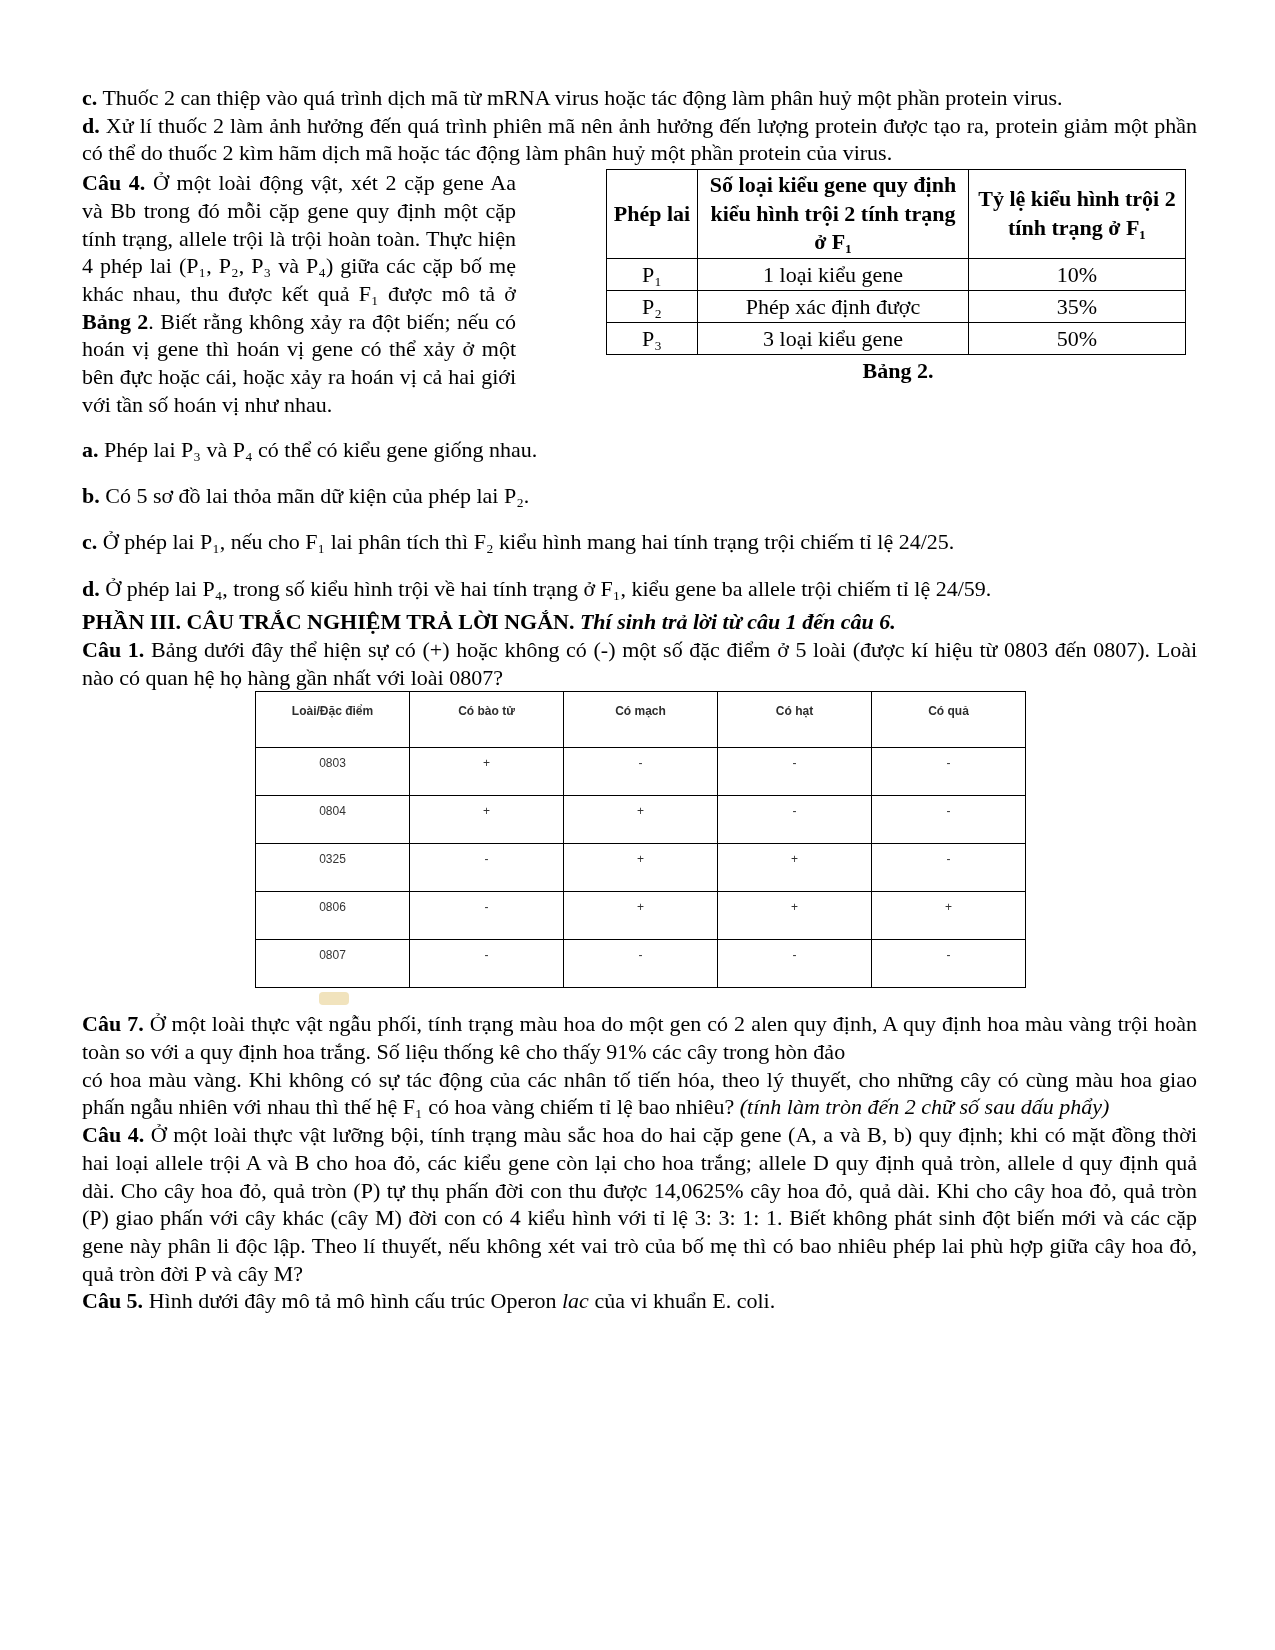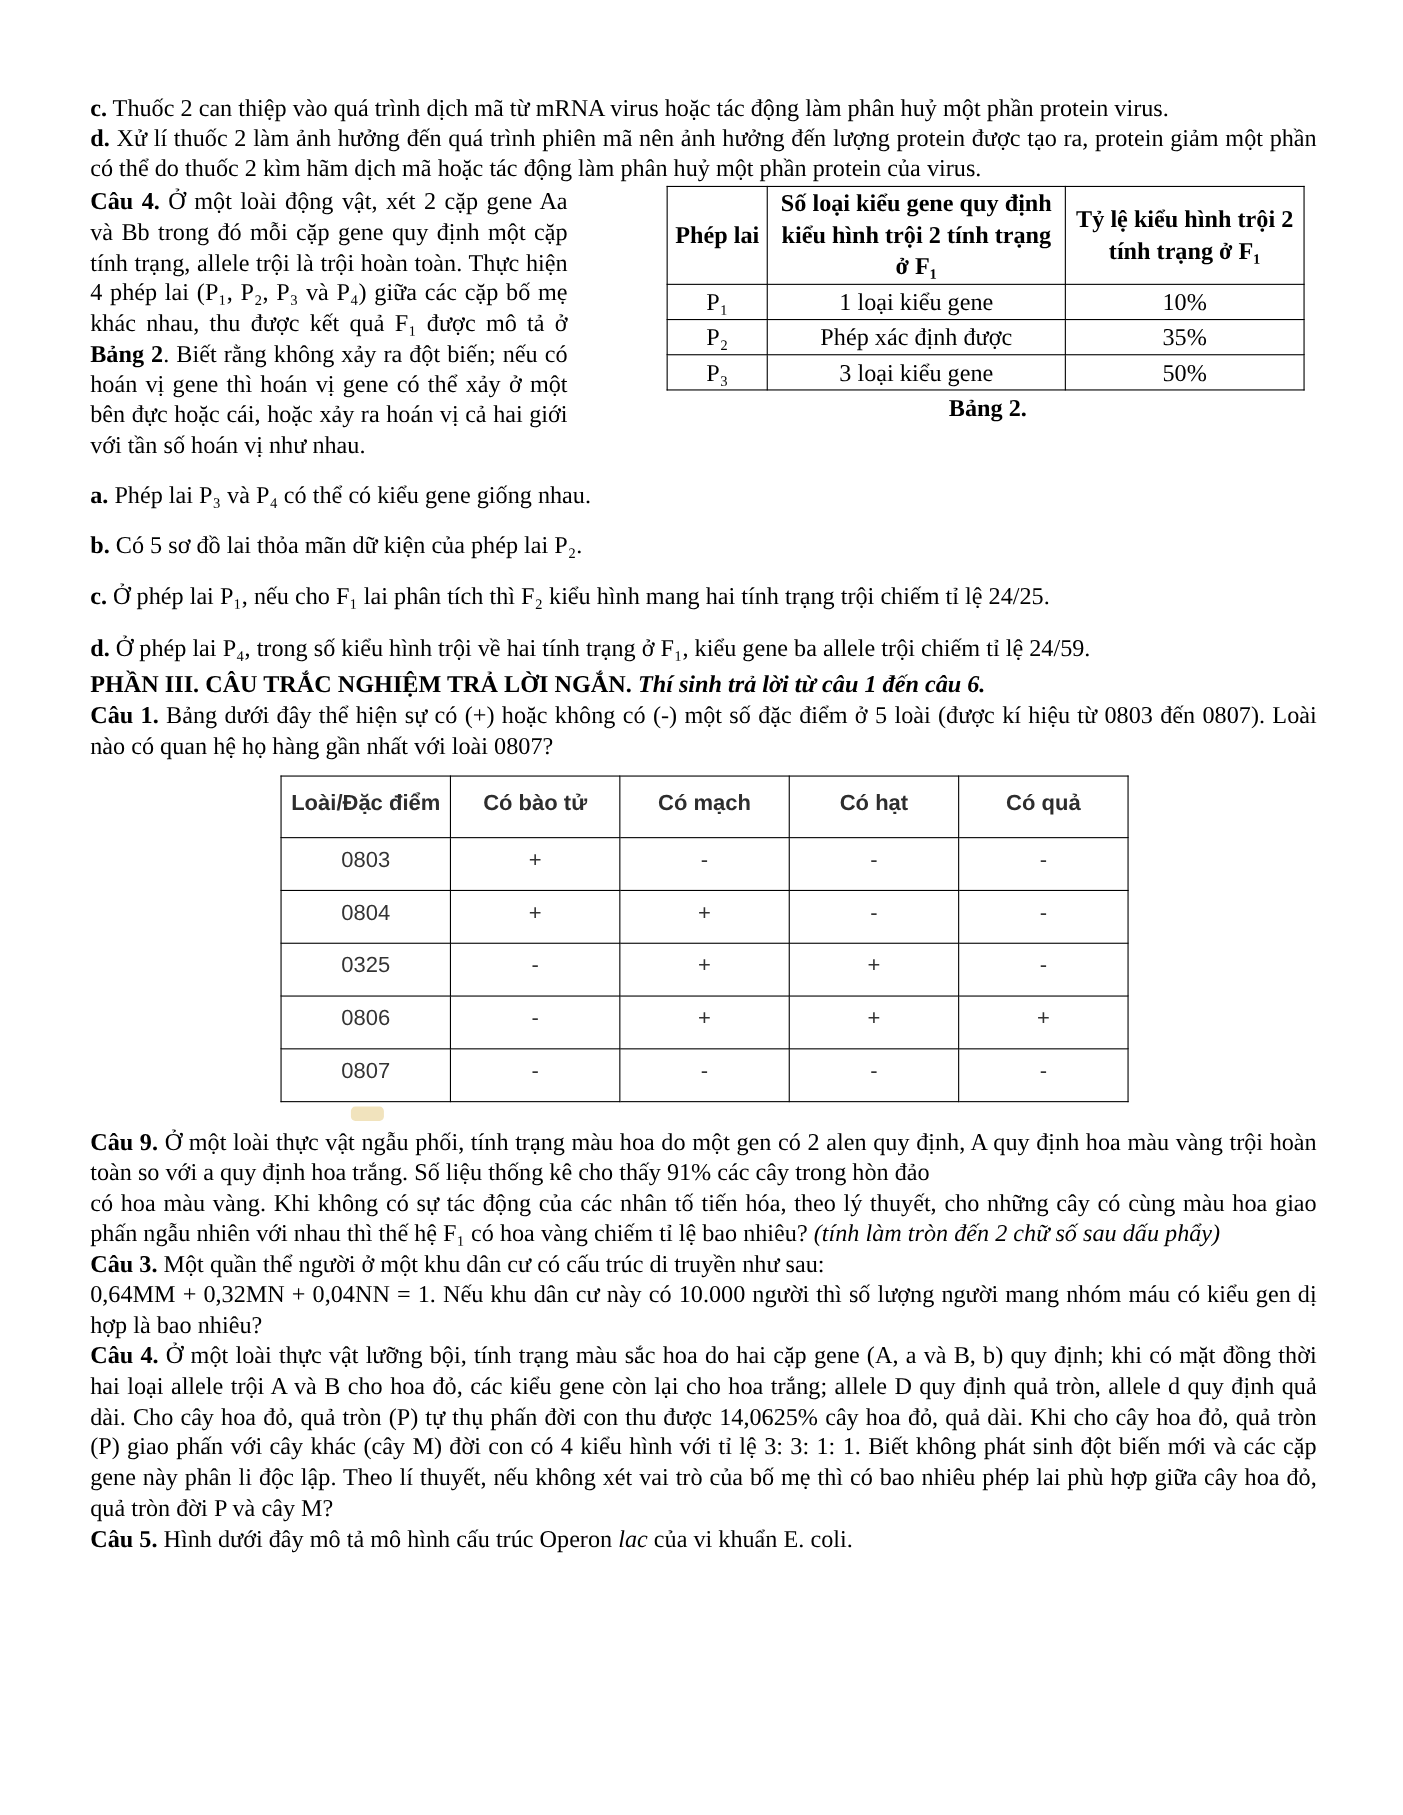--- a/index.html
+++ b/index.html
@@ -25,23 +25,23 @@
   .bang2 td { height: 31px; line-height: 1.05; padding: 0 4px; }
   .bang2 .c-lai { width: 82px; }
   .bang2 .c-so { width: 262px; }
   .bang2 .c-tyle { width: 208px; }
   .bang2-caption { width: 584px; text-align: center; font-weight: bold; margin-top: 2px; }
 
   .opt { line-height: 1.38; margin-top: 16px; }
 
   
   table.species {
-    border-collapse: collapse; margin: 14px 0 0 173px;
+    border-collapse: collapse; margin: 0 0 0 173px;
     font-family: "Liberation Sans", "DejaVu Sans", sans-serif;
-    font-size: 20px; color: #333;
+    font-size: 12px; color: #333;
   }
   .species th, .species td { border: 1px solid #000; text-align: center; vertical-align: top; }
   .species th { width: 151px; height: 42px; padding-top: 12px; font-weight: bold; color: #2d2d2d; }
   .species td { height: 38px; padding-top: 8px; }
 
   .tan-mark { width: 30px; height: 13px; background: #f1e3bd; border-radius: 4px; margin: 4px 0 5px 237px; }
 </style>
 </head>
 <body>
 
@@ -144,28 +144,25 @@
       <td>-</td>
       <td>-</td>
       <td>-</td>
       <td>-</td>
     </tr>
   </tbody>
     </table>
 
   <div class="tan-mark"></div>
 
-  <p class="justify"><b class="lead">Câu 9.</b>
+  <p class="justify"><b class="lead">Câu 7.</b>
     <span>Ở một loài thực vật ngẫu phối, tính trạng màu hoa do một gen có 2 alen quy định, A quy định hoa màu vàng trội hoàn toàn so với a quy định hoa trắng. Số liệu thống kê cho thấy 91% các cây trong hòn đảo</span><br>
     <span>có hoa màu vàng. Khi không có sự tác động của các nhân tố tiến hóa, theo lý thuyết, cho những cây có cùng màu hoa giao phấn ngẫu nhiên với nhau thì thế hệ F₁ có hoa vàng chiếm tỉ lệ bao nhiêu?</span>
     <i>(tính làm tròn đến 2 chữ số sau dấu phẩy)</i></p>
 
-  <p class="justify"><b class="lead">Câu 3.</b>
-    <span>Một quần thể người ở một khu dân cư có cấu trúc di truyền như sau:</span><br>
-    <span>0,64MM + 0,32MN + 0,04NN = 1. Nếu khu dân cư này có 10.000 người thì số lượng người mang nhóm máu có kiểu gen dị hợp là bao nhiêu?</span></p>
 
   <p class="justify"><b class="lead">Câu 4.</b>
     <span>Ở một loài thực vật lưỡng bội, tính trạng màu sắc hoa do hai cặp gene (A, a và B, b) quy định; khi có mặt đồng thời hai loại allele trội A và B cho hoa đỏ, các kiểu gene còn lại cho hoa trắng; allele D quy định quả tròn, allele d quy định quả dài. Cho cây hoa đỏ, quả tròn (P) tự thụ phấn đời con thu được 14,0625% cây hoa đỏ, quả dài. Khi cho cây hoa đỏ, quả tròn (P) giao phấn với cây khác (cây M) đời con có 4 kiểu hình với tỉ lệ 3: 3: 1: 1. Biết không phát sinh đột biến mới và các cặp gene này phân li độc lập. Theo lí thuyết, nếu không xét vai trò của bố mẹ thì có bao nhiêu phép lai phù hợp giữa cây hoa đỏ, quả tròn đời P và cây M?</span></p>
 
   <p><b class="lead">Câu 5.</b>
     <span>Hình dưới đây mô tả mô hình cấu trúc Operon</span>
     <i>lac</i>
     <span>của vi khuẩn E. coli.</span></p>
 
 </div>

